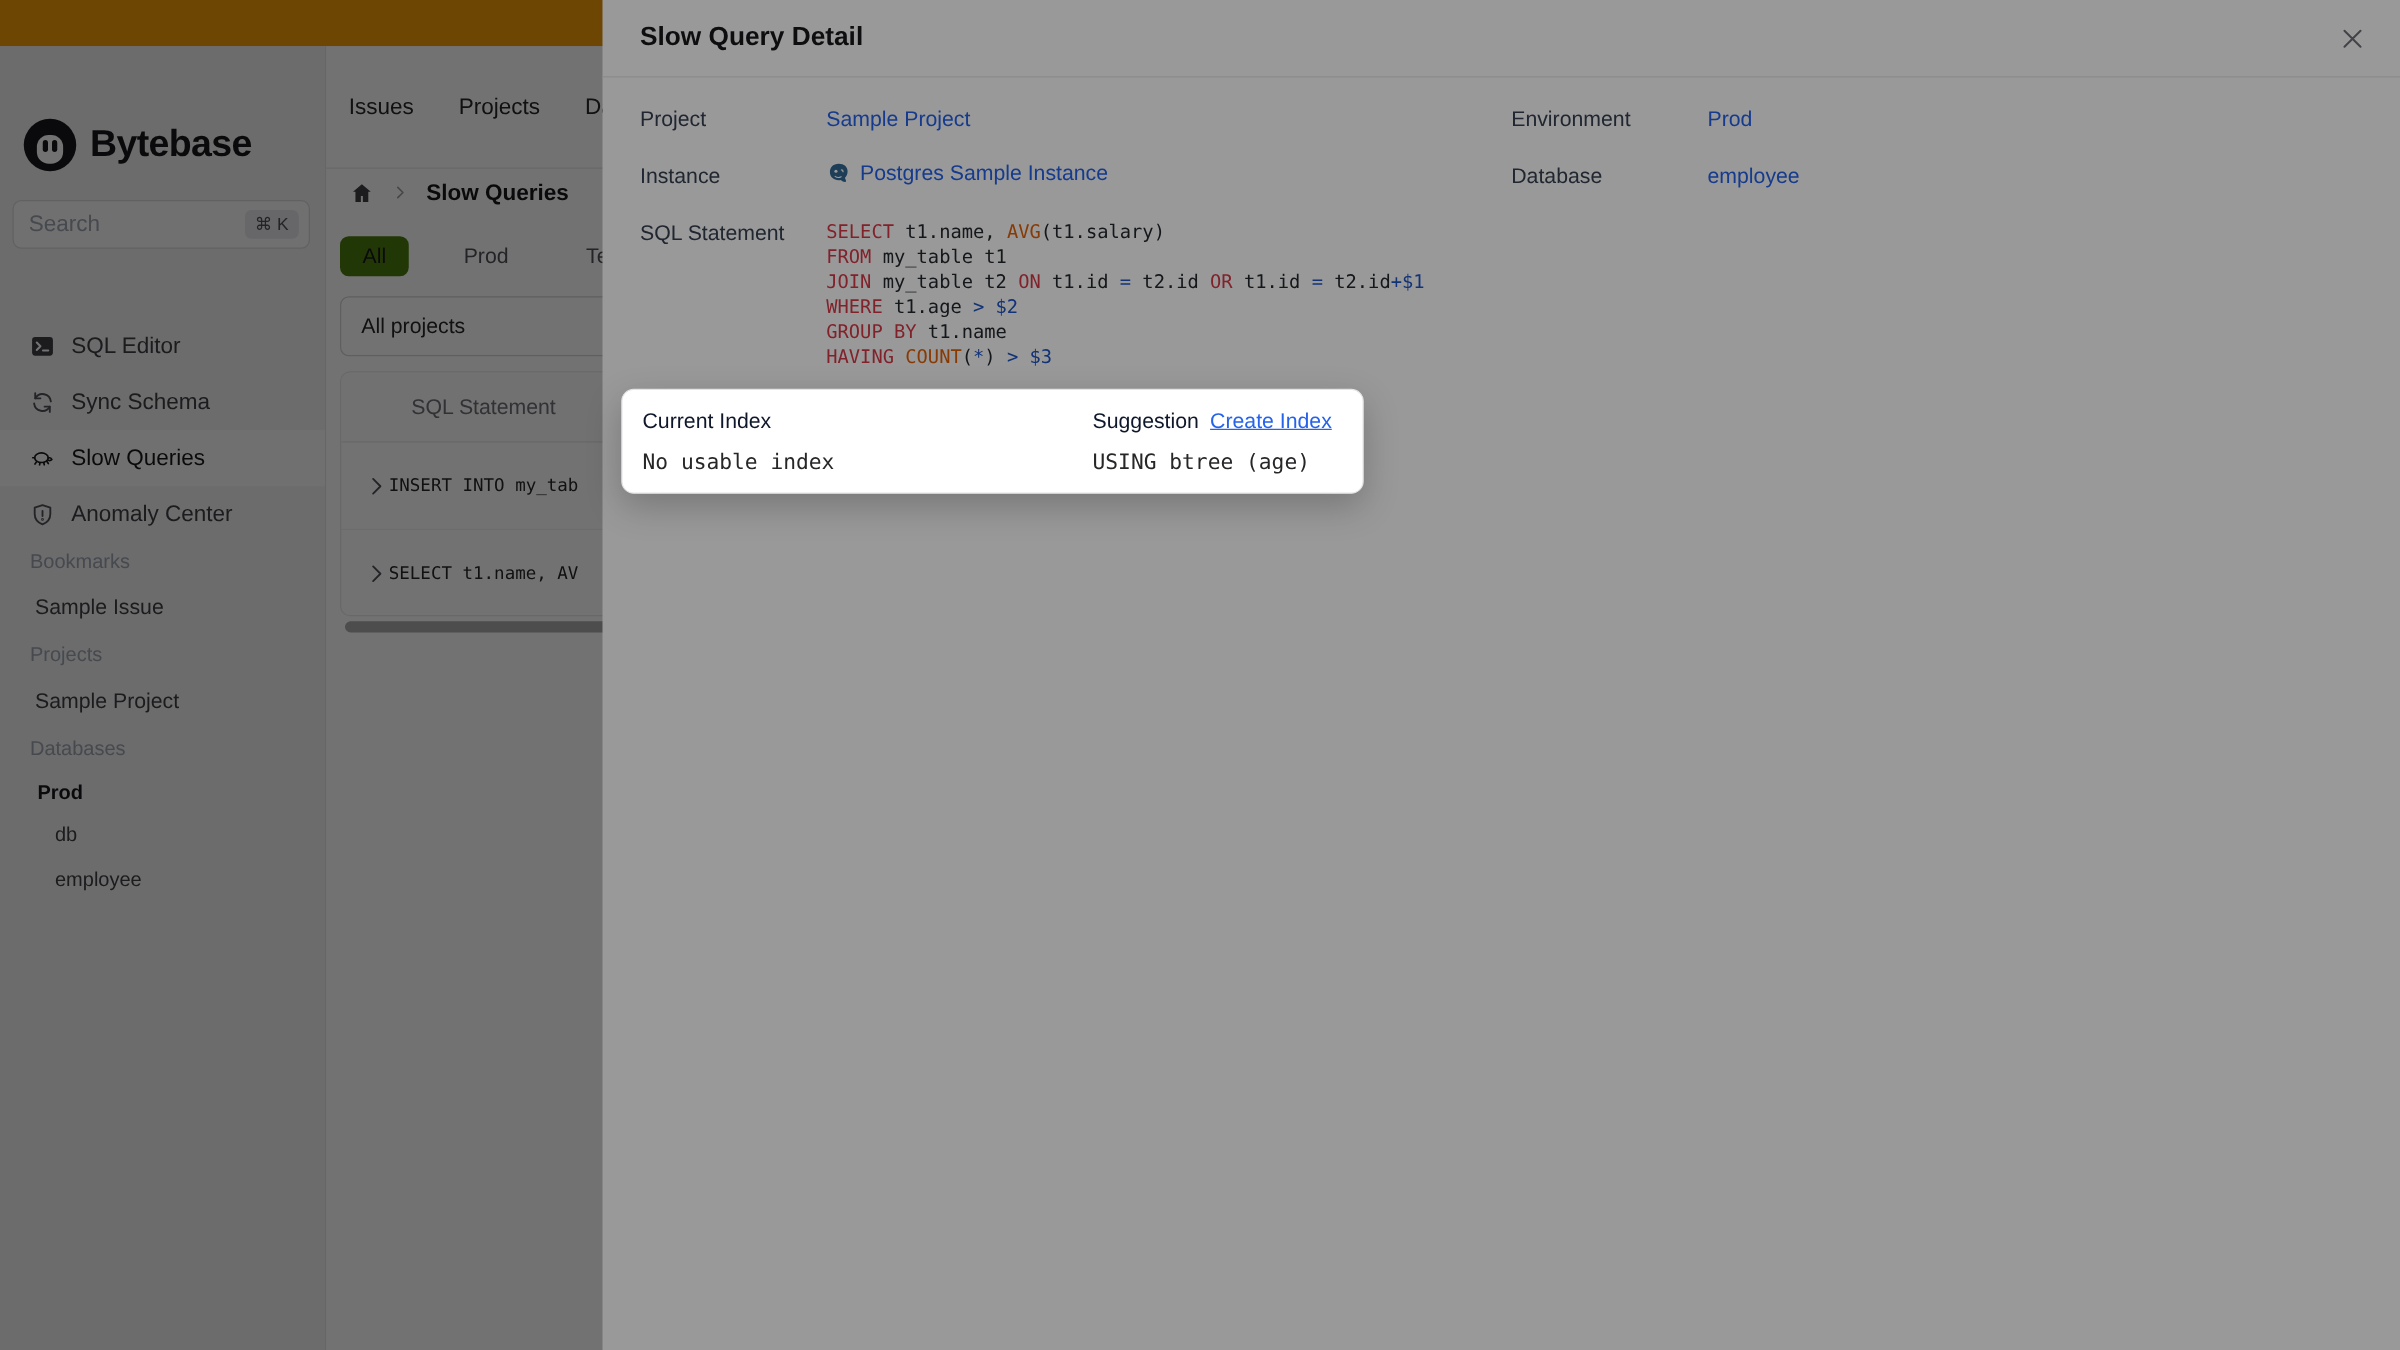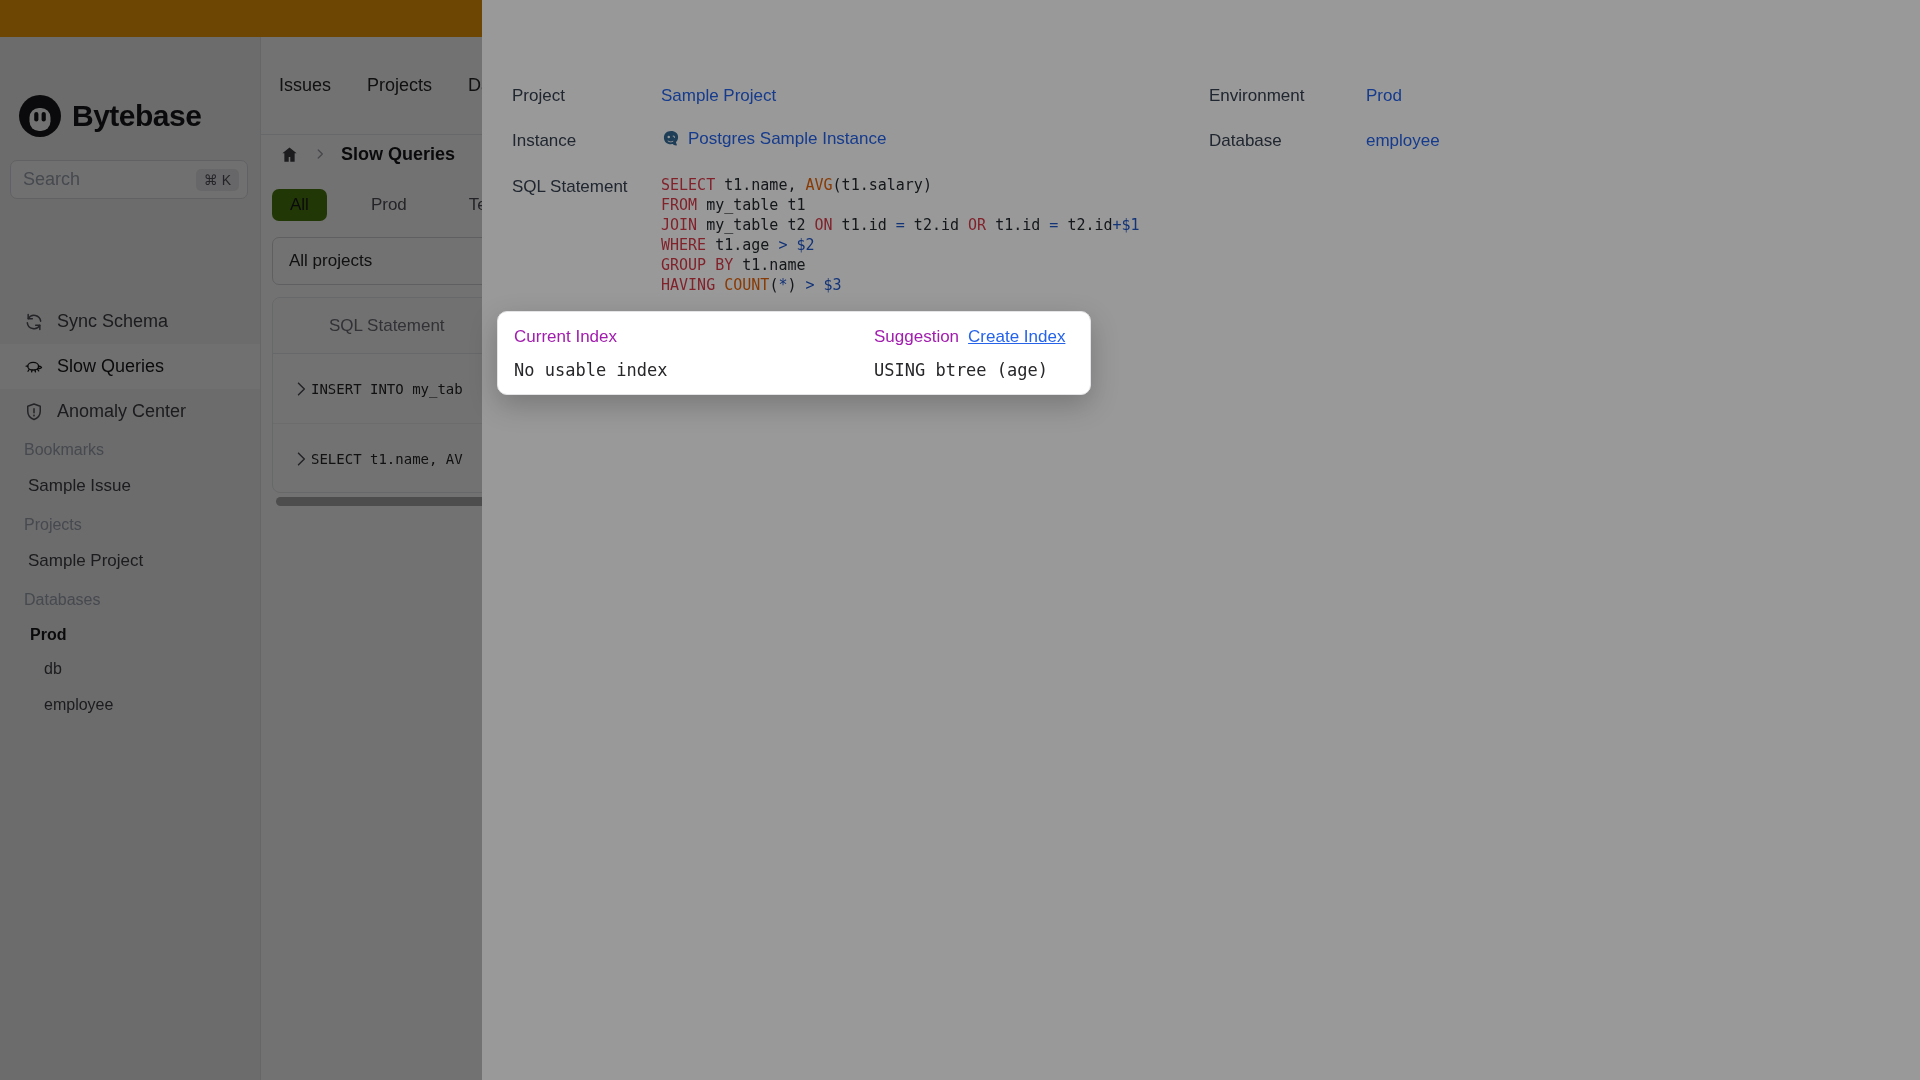--- a/index.html
+++ b/index.html
@@ -64,21 +64,21 @@
   .tok-fn { color:#e36209; }
   .tok-op { color:#2056c7; }
   .tok-id { color:#24292e; }
 
   .ov2 { position:absolute; inset:0; background:rgba(0,0,0,0.40); z-index:30; }
 
   .popup { position:absolute; left:497px; top:311px; width:594px; height:84px; background:#fff; border:1px solid #e4e4e7; border-radius:10px; box-shadow:0 10px 28px rgba(0,0,0,0.22); z-index:40; padding:13px 16px; }
   .popup .row1 { display:flex; align-items:center; height:24px; }
   .popup .row2 { display:flex; align-items:center; height:24px; margin-top:9px; }
   .pcol-l { width:360px; flex:none; }
-  .popup .lbl { font-size:17px; font-weight:500; color:#a21caf; display:inline-block; }
+  .popup .lbl { font-size:17px; font-weight:500; color:#0f172a; display:inline-block; }
   .popup .mono { font-family:"DejaVu Sans Mono","Liberation Mono",monospace; font-size:17px; color:#27272a; white-space:pre; }
   .popup .link { font-size:17px; color:#2563eb; text-decoration:underline; margin-left:9px; cursor:pointer; }
 
   svg { display:block; }
 </style>
 </head>
 <body>
 
 <div class="screen">
 
@@ -96,20 +96,30 @@
       </span>
       <span class="logo-text">Bytebase</span>
     </div>
 
     <div class="searchbox">
       <span class="ph">Search</span>
       <span class="kbd">⌘ K</span>
     </div>
 
 
+    <div class="nav-item" style="top:217px">
+      <span class="ico">
+        <svg width="20" height="20" viewBox="0 0 24 24">
+            <rect x="2" y="3" width="20" height="18" rx="3" fill="#3f3f46"></rect>
+            <path d="M6.5 8.5 10 12l-3.5 3.5" stroke="#fff" stroke-width="2" fill="none" stroke-linecap="round" stroke-linejoin="round"></path>
+            <path d="M12.5 16h5" stroke="#fff" stroke-width="2" stroke-linecap="round"></path>
+          </svg>
+      </span>
+      <span>SQL Editor</span>
+    </div>
 
     <div class="nav-item" style="top:262px">
       <span class="ico">
         <svg width="20" height="20" viewBox="0 0 24 24" fill="none" stroke="#52525b" stroke-width="1.8" stroke-linecap="round" stroke-linejoin="round">
             <path d="M20 11a8 8 0 0 0-14.9-3"></path>
             <path d="M5 3v5h5"></path>
             <path d="M4 13a8 8 0 0 0 14.9 3"></path>
             <path d="M19 21v-5h-5"></path>
           </svg>
       </span>
@@ -202,20 +212,28 @@
         </span>
         <span class="cell-sql">SELECT t1.name, AV</span>
       </div>
     </div>
     <div class="hscroll"></div>
   </div>
 
   <div class="ov1"></div>
 
   <div class="modal">
+    <div class="modal-header">
+      <div class="modal-title">Slow Query Detail</div>
+      <div class="modal-close">
+        <svg width="22" height="22" viewBox="0 0 24 24" fill="none" stroke="#71717a" stroke-width="1.8" stroke-linecap="round">
+            <path d="M5 5l14 14M19 5 5 19"></path>
+          </svg>
+      </div>
+    </div>
 
     <div class="flabel" style="left:30px; top:86px">Project</div>
     <a class="fvalue" style="left:179px; top:86px">Sample Project</a>
 
     <div class="flabel" style="left:727px; top:86px">Environment</div>
     <a class="fvalue" style="left:884px; top:86px">Prod</a>
 
     <div class="flabel" style="left:30px; top:131px">Instance</div>
     <div class="fvalue inst-val" style="left:179px; top:129px">
       <span>

